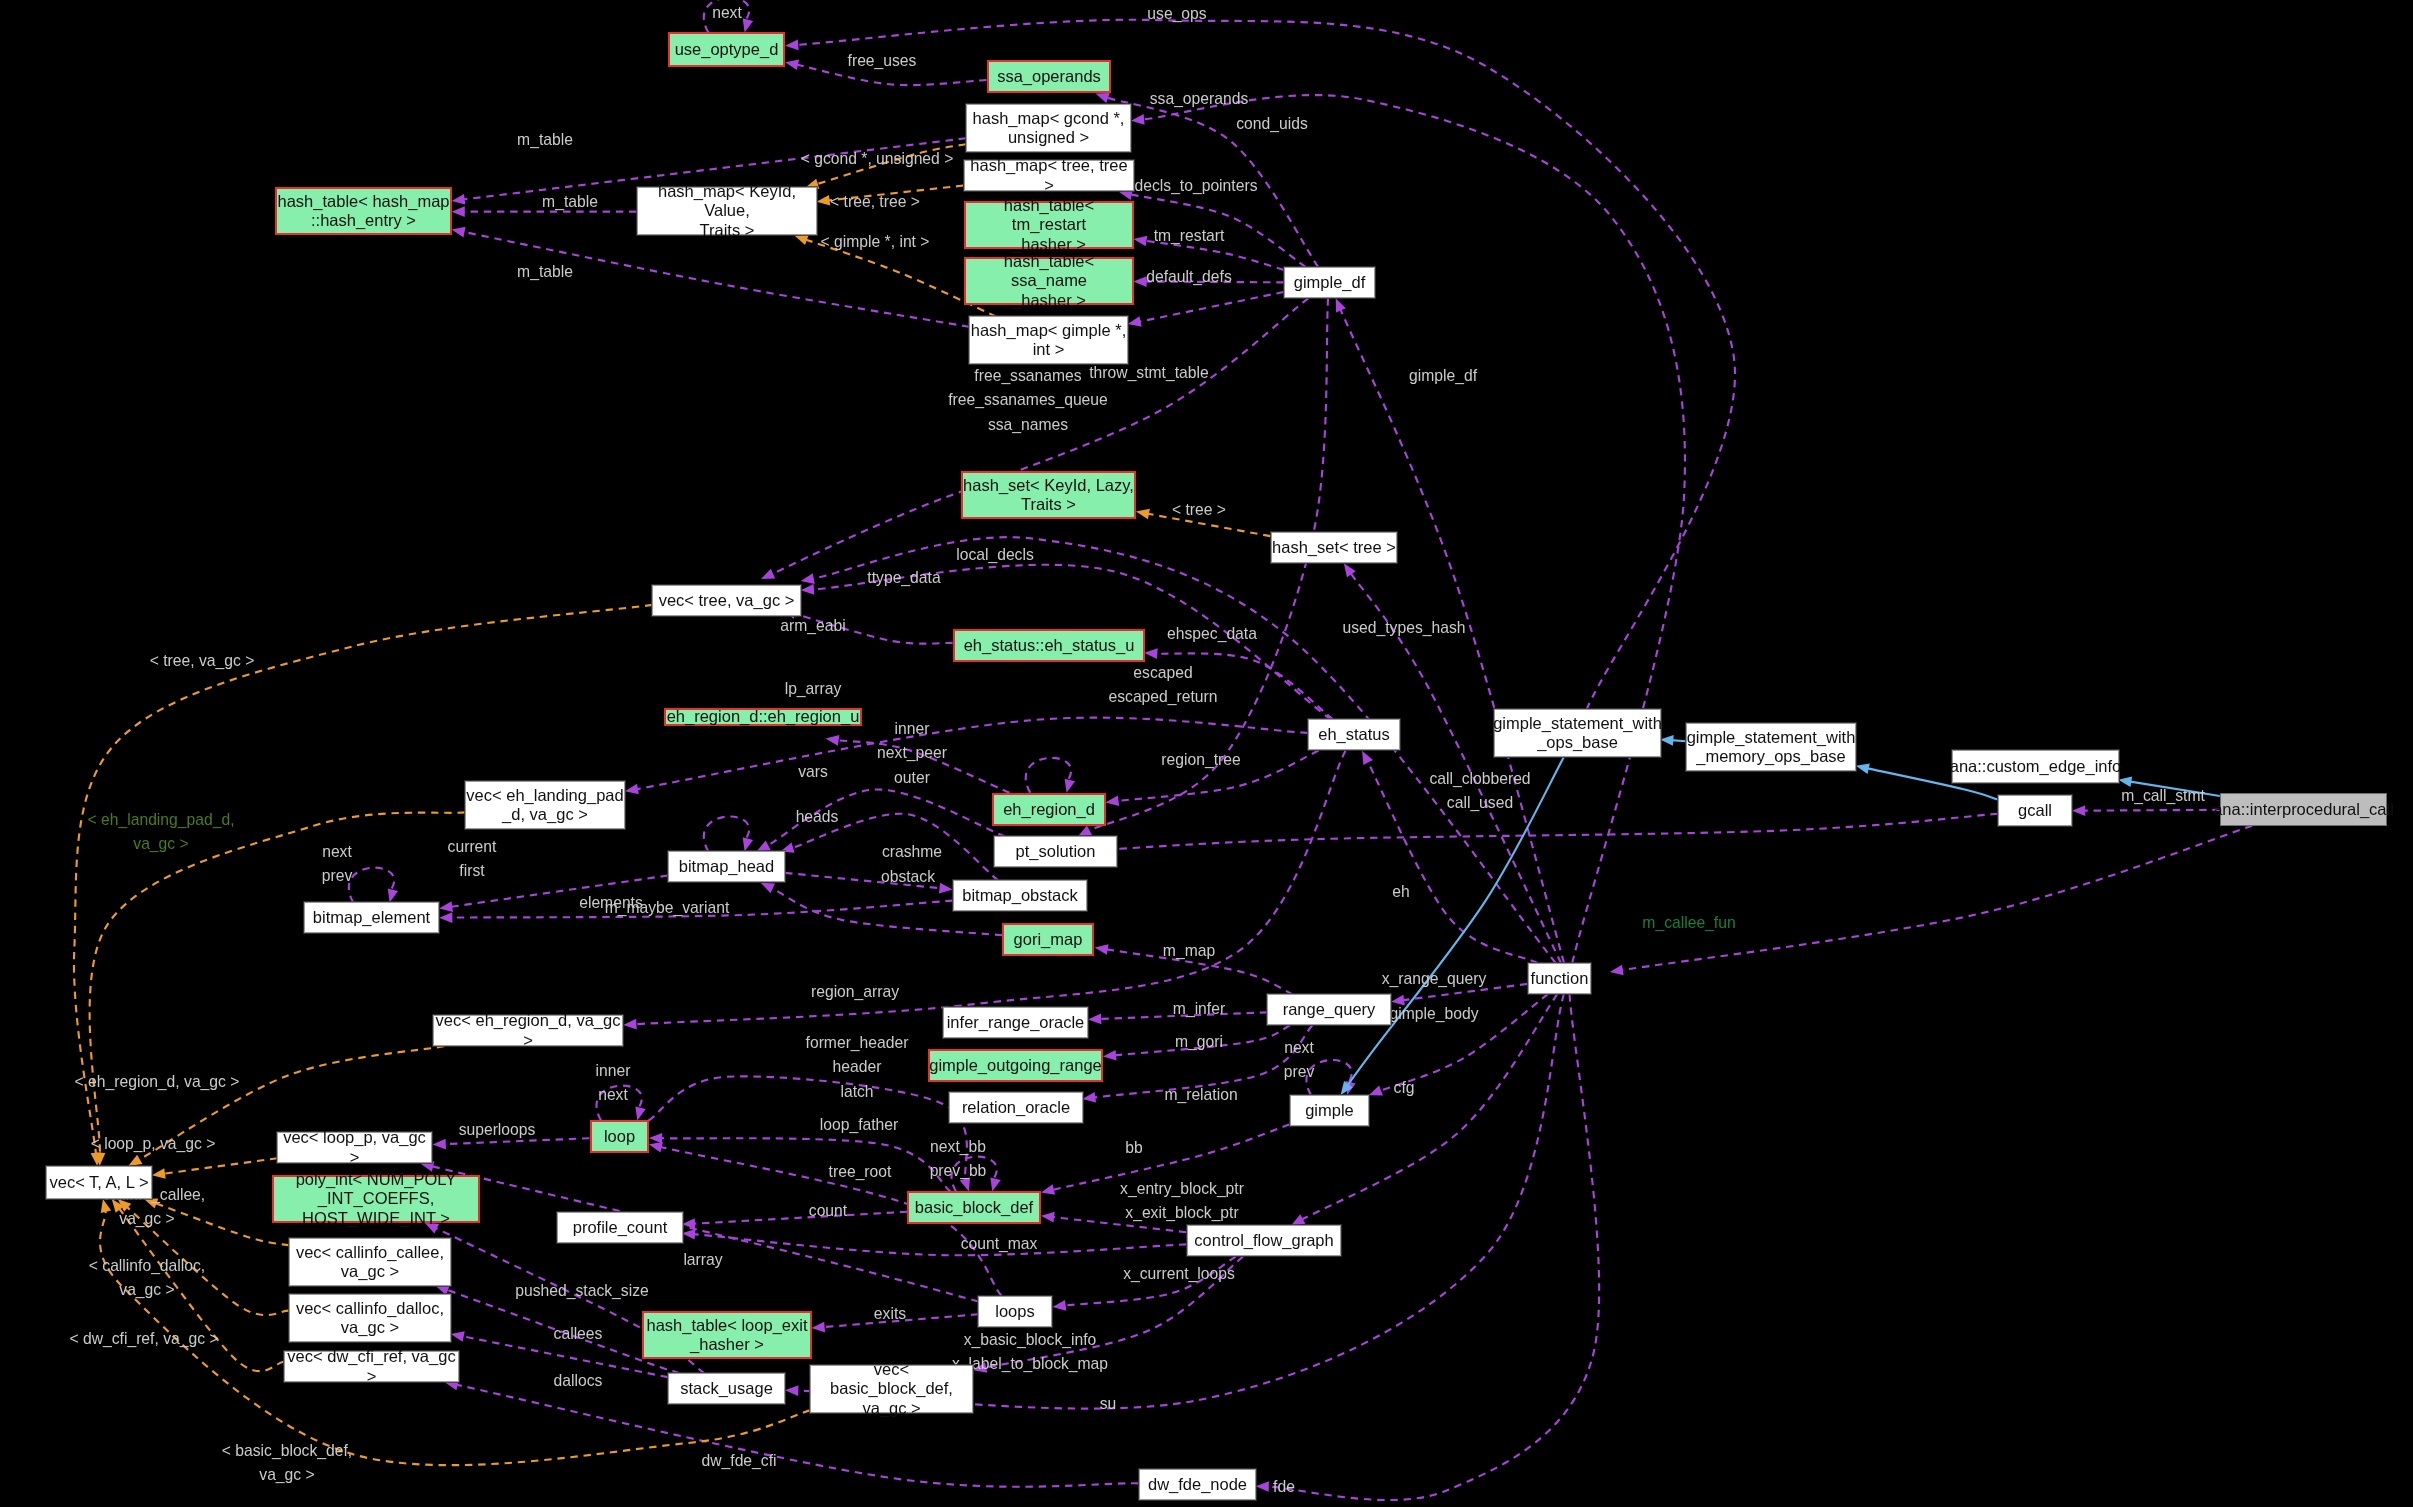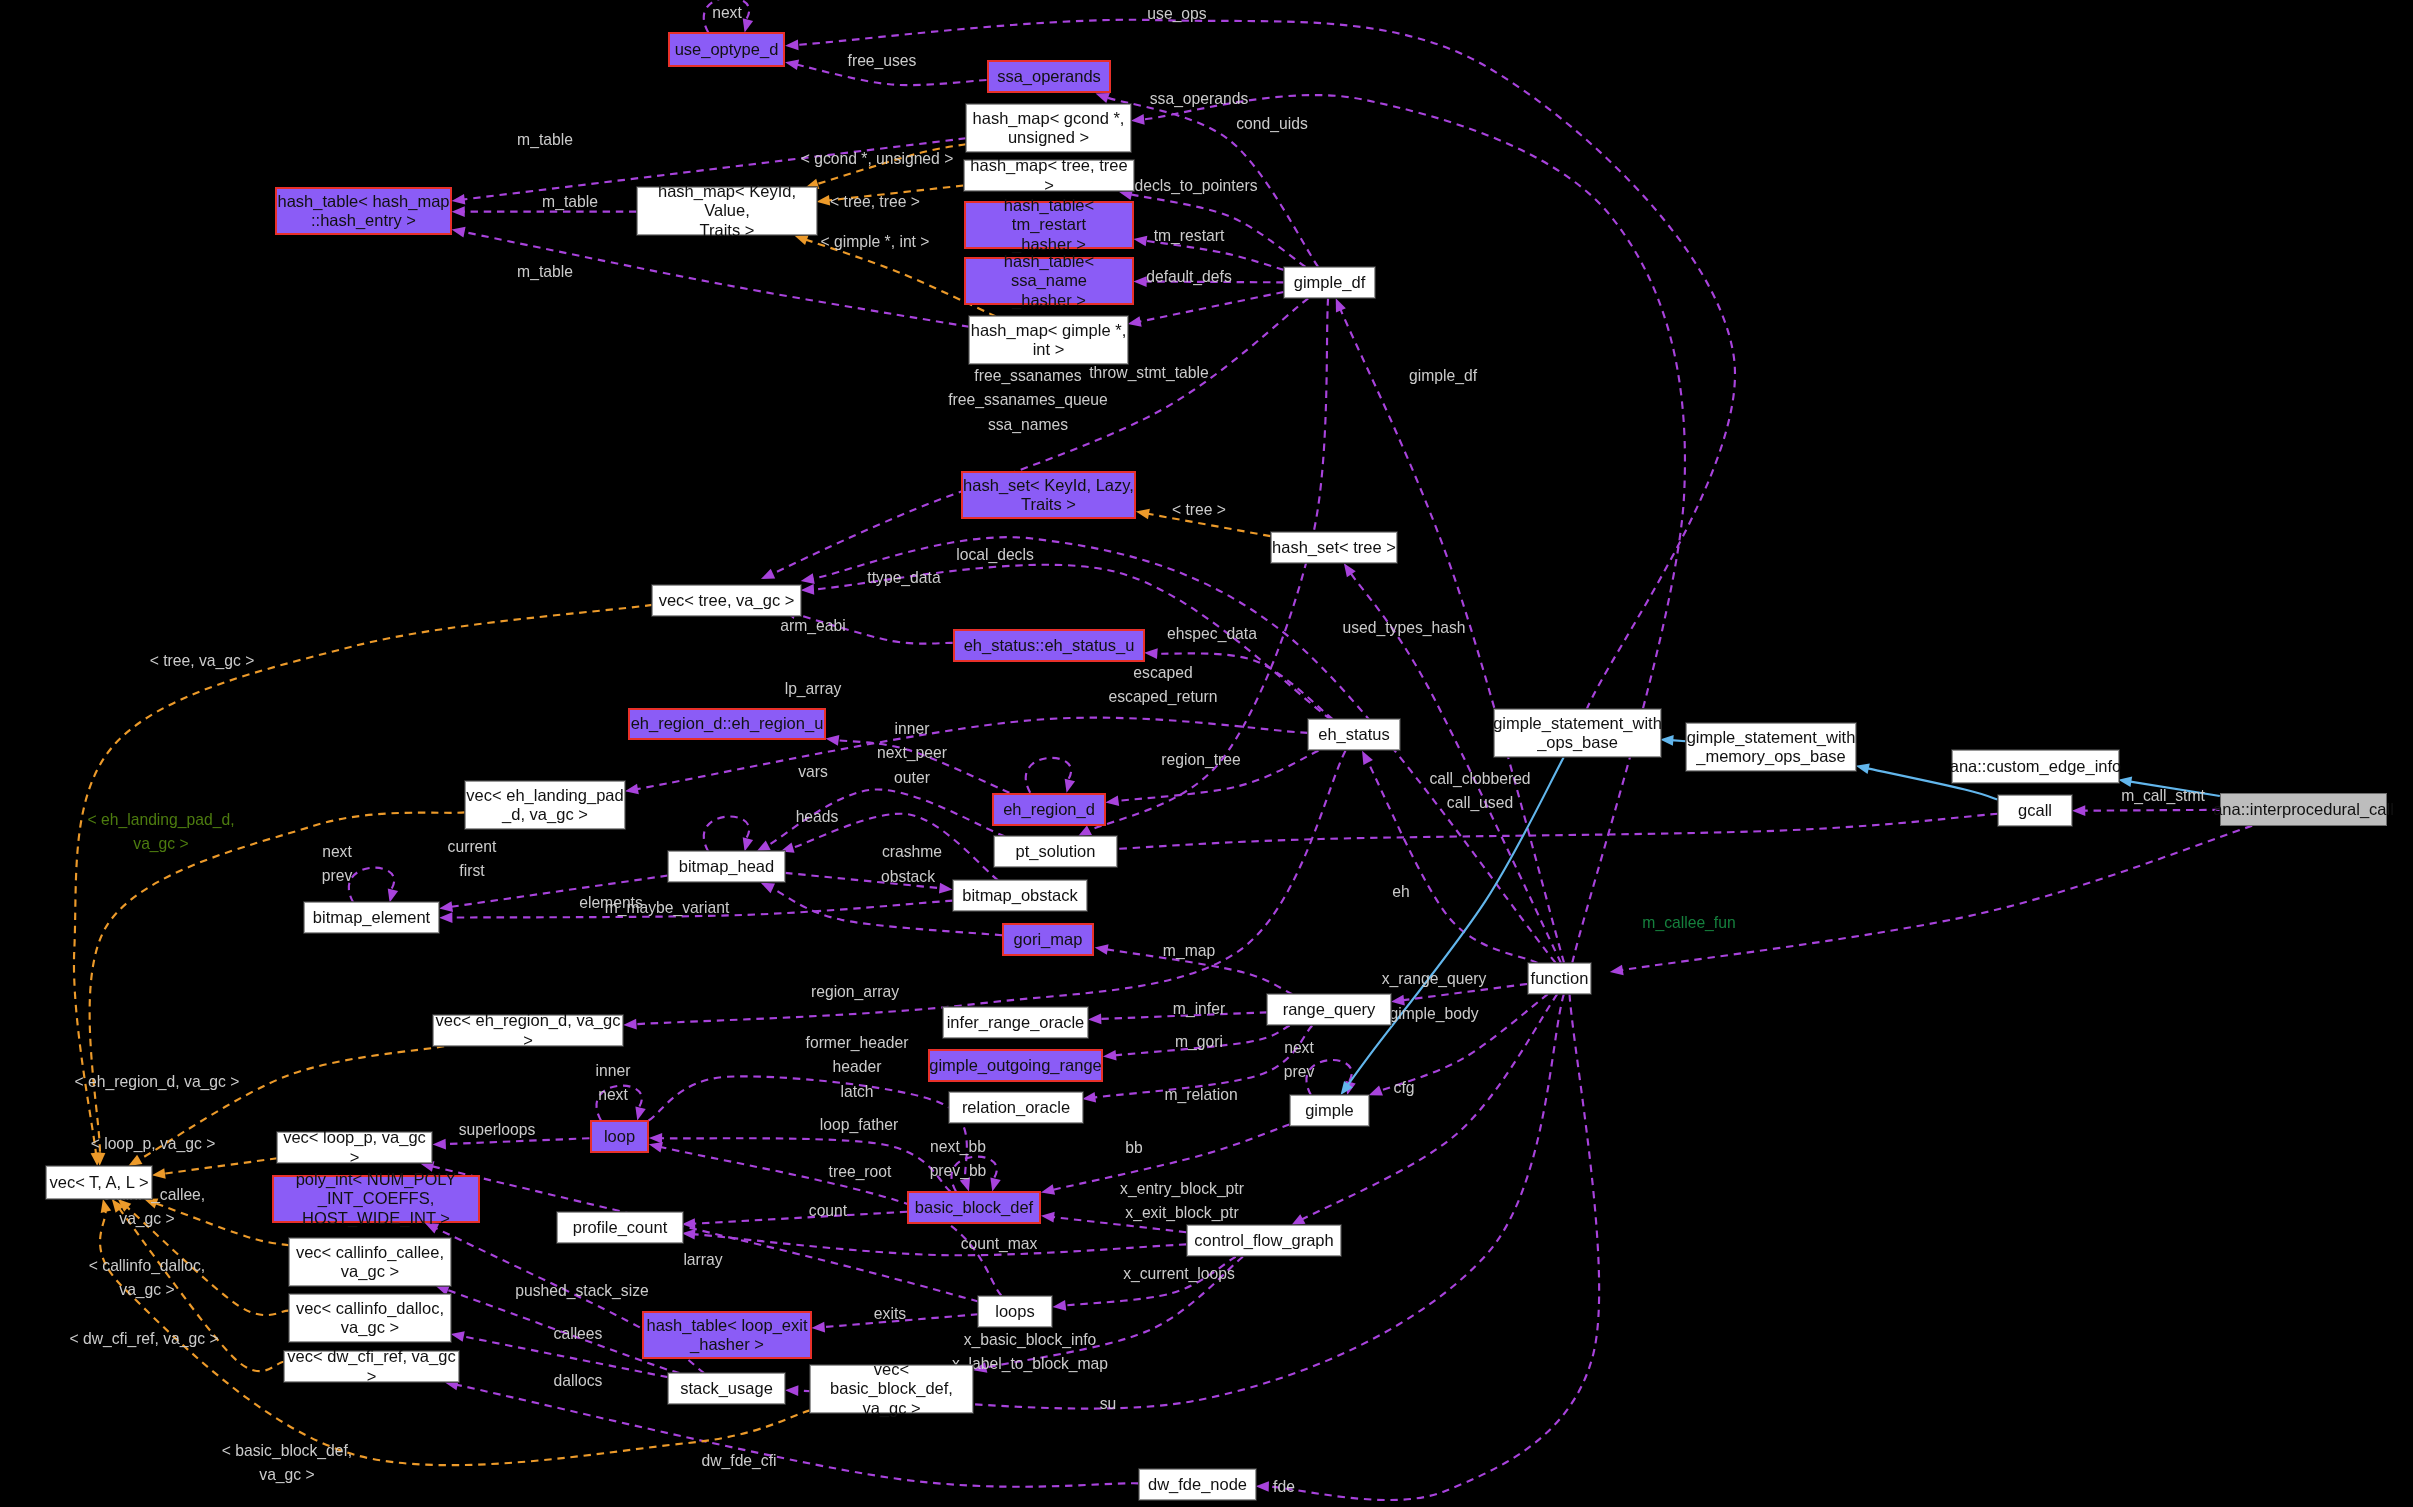--- a/index.html
+++ b/index.html
@@ -3,21 +3,21 @@
 <meta charset="utf-8">
 <style>
   html,body{margin:0;padding:0;background:#000;}
   #diagram{position:relative;width:2413px;height:1508px;background:#000;overflow:hidden;
            font-family:"Liberation Sans","DejaVu Sans",sans-serif;}
   #edges{position:absolute;left:0;top:0;}
   .node{position:absolute;display:flex;align-items:center;justify-content:center;
         text-align:center;white-space:pre-line;font-size:16.5px;line-height:1.18;
         color:#111;box-sizing:border-box;cursor:pointer;}
   .node.plain{background:#fff;border:1.7px solid #9a9a9a;box-shadow:0 0 0 0.8px #3c3c3c;}
-  .node.red{background:#8b5cf6;border:2.5px solid #e8302a;}
+  .node.red{background:#86efac;border:2.5px solid #e8302a;}
   .node.current{background:#bdbdbd;border:1.7px solid #6e6e6e;}
   .elabel{position:absolute;transform:translate(-50%,-50%);color:#cbcbcb;font-size:15.7px;
           line-height:1.55;white-space:pre-line;text-align:center;pointer-events:none;}
 </style>
 </head>
 <body>
 
 <div id="diagram" style="width: 2413px; height: 1508px; background: rgb(0, 0, 0);">
     <svg id="edges" width="2413" height="1508" viewBox="0 0 2923 1826">
       <path d="M858,39 C828,-15 932,-15 902,26" fill="none" stroke="#A843DC" stroke-width="2.6" stroke-dasharray="9,7"></path>
@@ -294,21 +294,21 @@
     <div class="node plain" style="left: 1284px; top: 267px; width: 91px; height: 31px;">gimple_df</div>
     <div class="node red" style="left: 275px; top: 187px; width: 177px; height: 48px;">hash_table&lt; hash_map
 ::hash_entry &gt;</div>
     <div class="node plain" style="left: 637px; top: 187px; width: 180px; height: 48px;">hash_map&lt; KeyId, Value,
 Traits &gt;</div>
     <div class="node red" style="left: 961px; top: 471px; width: 175px; height: 48px;">hash_set&lt; KeyId, Lazy,
 Traits &gt;</div>
     <div class="node plain" style="left: 1271px; top: 532px; width: 126px; height: 31px;">hash_set&lt; tree &gt;</div>
     <div class="node plain" style="left: 652px; top: 585px; width: 149px; height: 31px;">vec&lt; tree, va_gc &gt;</div>
     <div class="node red" style="left: 953px; top: 629px; width: 192px; height: 33px;">eh_status::eh_status_u</div>
-    <div class="node red" style="left: 628px; top: 708px; width: 198px; height: 32px; text-align: right;">eh_region_d::eh_region_u</div>
+    <div class="node red" style="left: 664px; top: 708px; width: 198px; height: 18px; text-align: right;">eh_region_d::eh_region_u</div>
     <div class="node plain" style="left: 465px; top: 781px; width: 160px; height: 48px;">vec&lt; eh_landing_pad
 _d, va_gc &gt;</div>
     <div class="node red" style="left: 992px; top: 793px; width: 114px; height: 33px;">eh_region_d</div>
     <div class="node plain" style="left: 1308px; top: 719px; width: 92px; height: 31px;">eh_status</div>
     <div class="node plain" style="left: 994px; top: 836px; width: 123px; height: 31px;">pt_solution</div>
     <div class="node plain" style="left: 668px; top: 851px; width: 117px; height: 31px;">bitmap_head</div>
     <div class="node plain" style="left: 304px; top: 902px; width: 135px; height: 31px;">bitmap_element</div>
     <div class="node plain" style="left: 953px; top: 880px; width: 134px; height: 31px;">bitmap_obstack</div>
     <div class="node red" style="left: 1002px; top: 923px; width: 92px; height: 33px;">gori_map</div>
     <div class="node plain" style="left: 1494px; top: 709px; width: 167px; height: 48px;">gimple_statement_with

